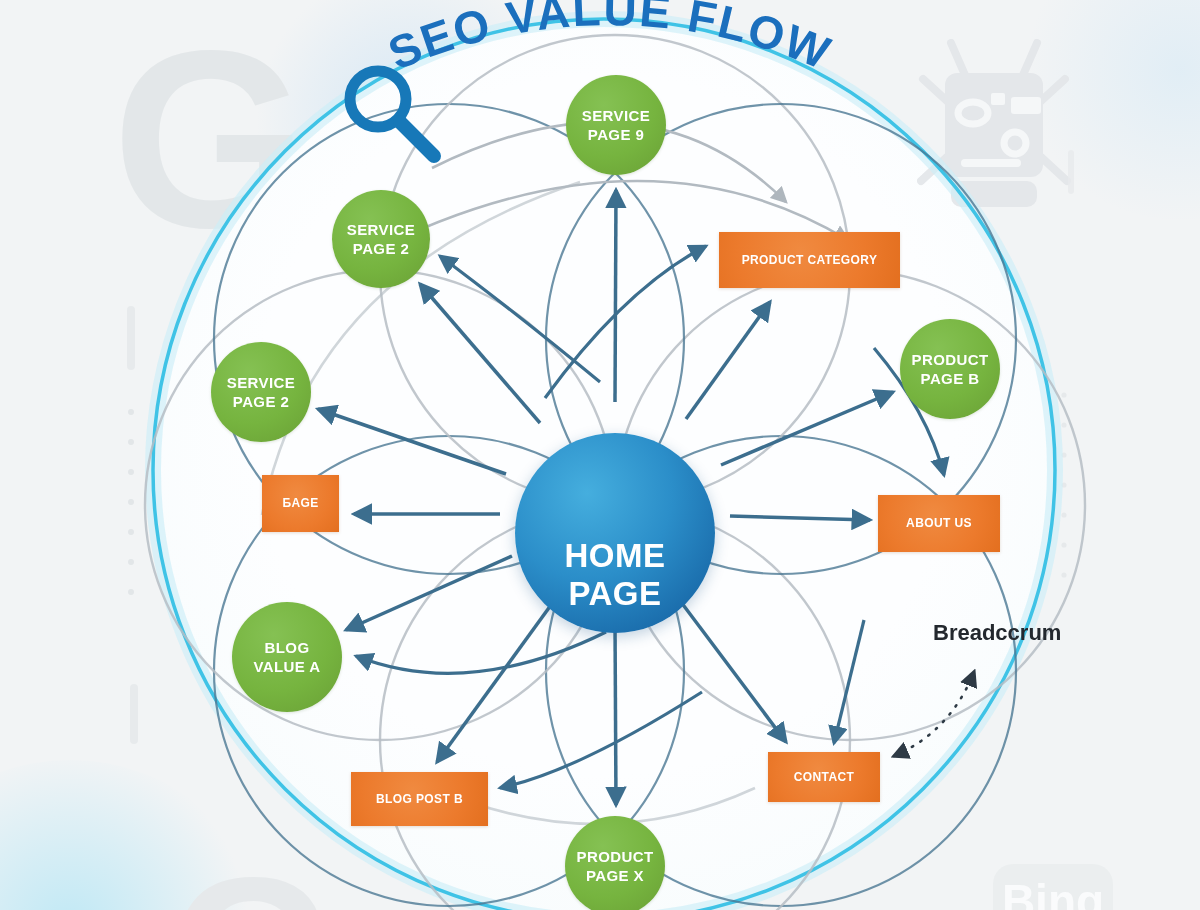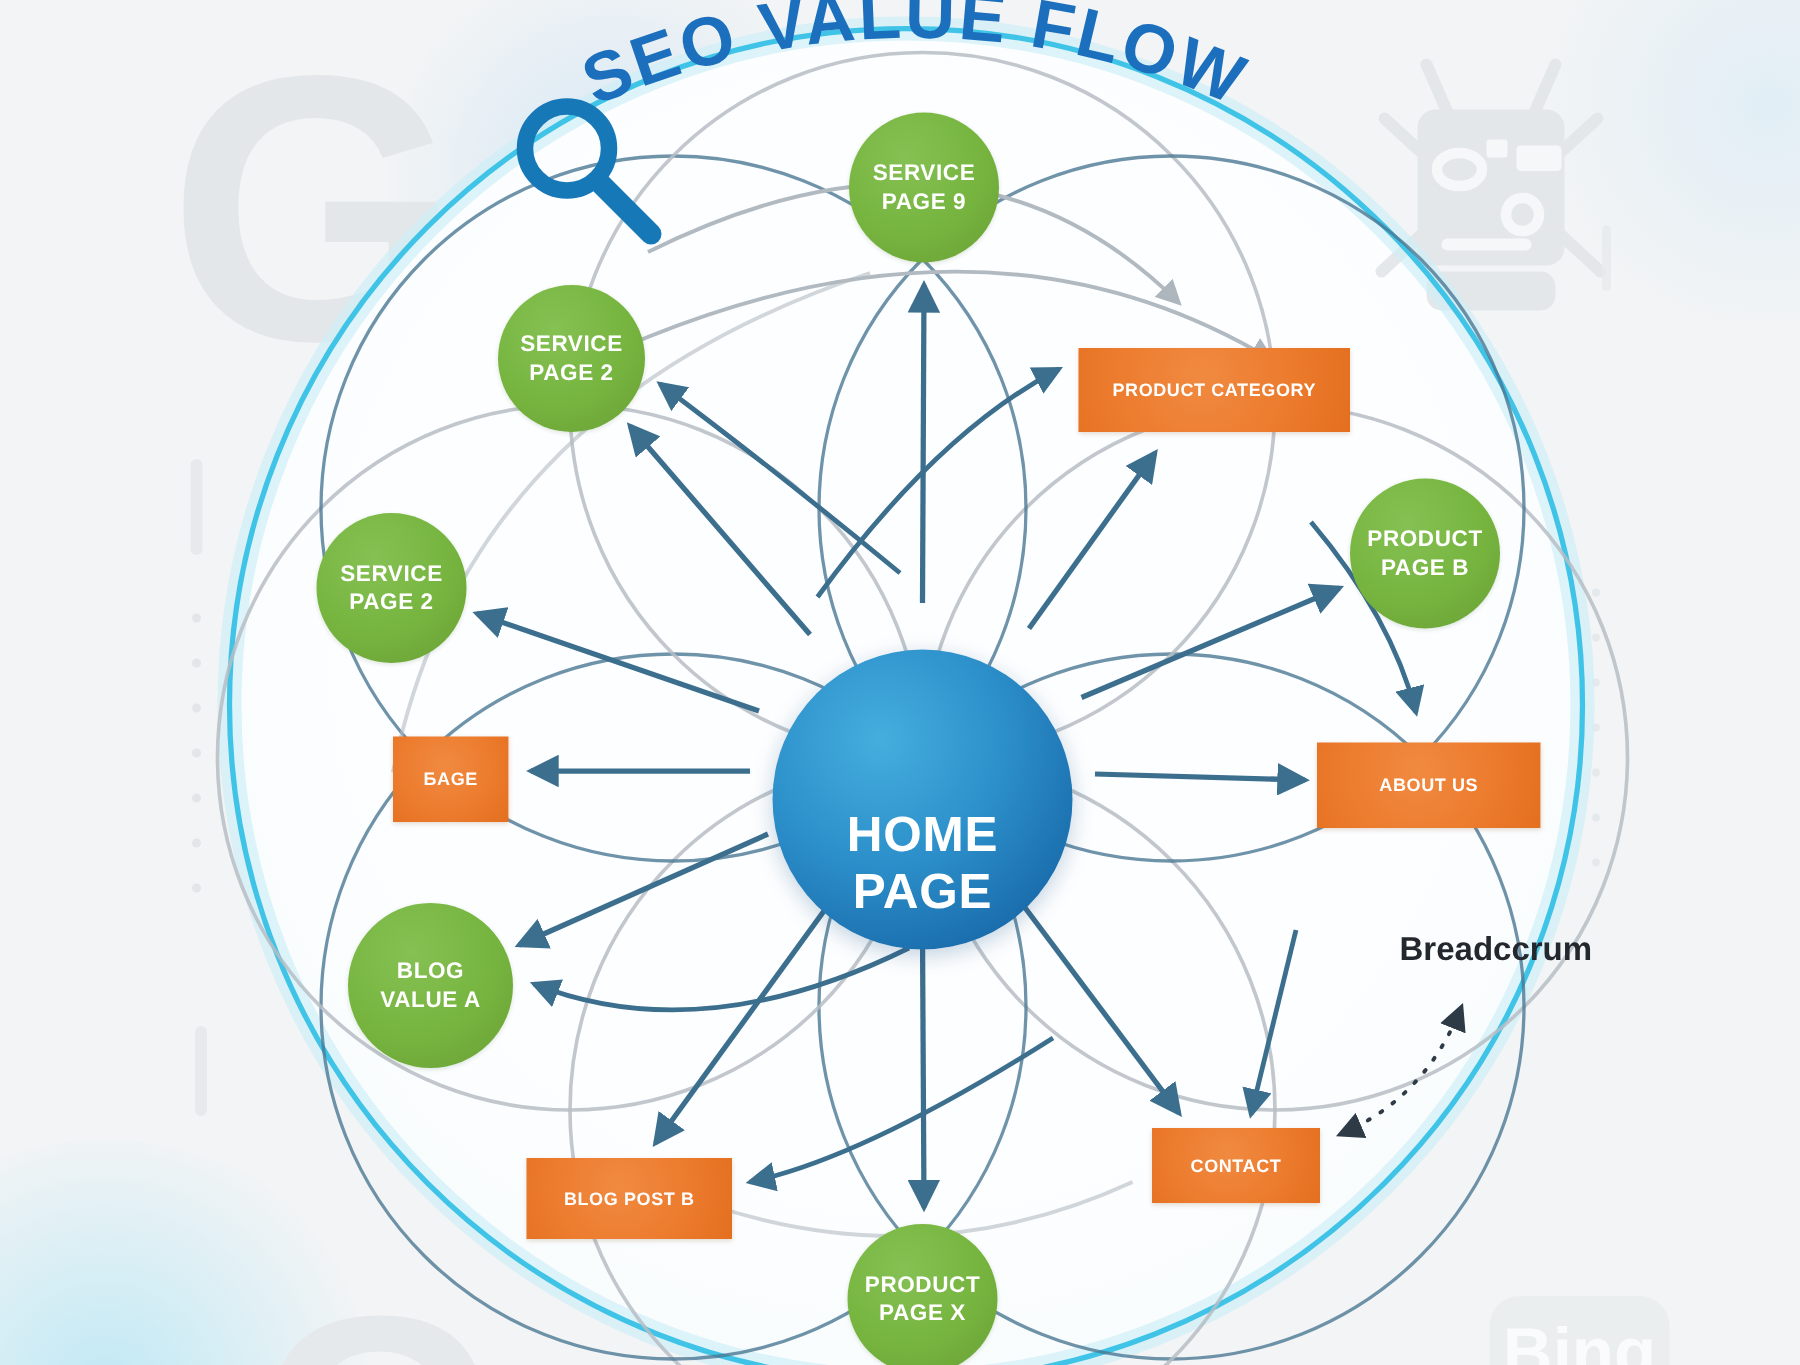--- a/index.html
+++ b/index.html
@@ -34,22 +34,22 @@
     background:radial-gradient(circle at 38% 30%,#85c153 0%,#76b43f 55%,#699f35 100%);
     box-shadow:0 1px 3px rgba(40,80,20,.15);font-size:15px;line-height:1.3;padding:8px;}
   .node.rect{
     background:radial-gradient(circle at 45% 35%,#f08a40 0%,#ec7a2c 60%,#e36f1f 100%);
     box-shadow:0 1px 3px rgba(120,60,10,.18);font-size:12px;line-height:1.2;padding:4px;}
   .n1{left:566px;top:75px;width:100px;height:100px;}
   .n2{left:332px;top:190px;width:98px;height:98px;}
   .n3{left:719px;top:232px;width:181px;height:56px;}
   .n4{left:900px;top:319px;width:100px;height:100px;}
   .n5{left:211px;top:342px;width:100px;height:100px;}
-  .n6{left:262px;top:491px;width:77px;height:57px;}
-  .n7{left:878px;top:495px;width:149px;height:57px;}
+  .n6{left:262px;top:475px;width:77px;height:57px;}
+  .n7{left:878px;top:495px;width:122px;height:57px;}
   .n8{left:232px;top:602px;width:110px;height:110px;}
   .n9{left:351px;top:772px;width:137px;height:54px;}
   .n10{left:768px;top:752px;width:112px;height:50px;}
   .n11{left:565px;top:816px;width:100px;height:100px;}
   .center-node{
     position:absolute;left:515px;top:433px;width:200px;height:200px;border-radius:50%;z-index:6;
     background:radial-gradient(circle at 36% 30%,#45aede 0%,#2b8ec9 45%,#1a6cab 80%,#145e9b 100%);
     display:flex;align-items:flex-end;justify-content:center;text-align:center;
     color:#fff;font-weight:700;font-size:33px;line-height:1.15;letter-spacing:.5px;
     box-shadow:0 4px 14px rgba(20,80,130,.25);

